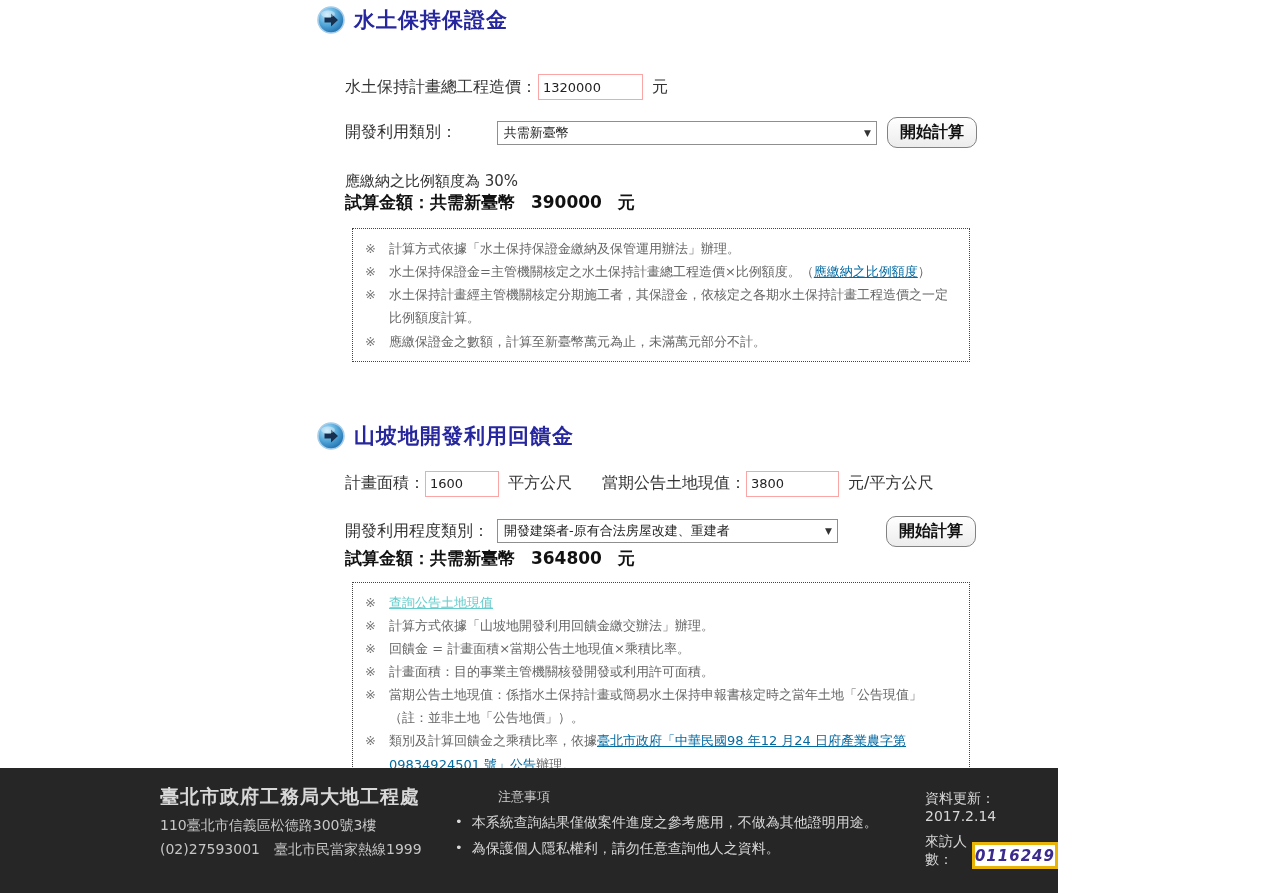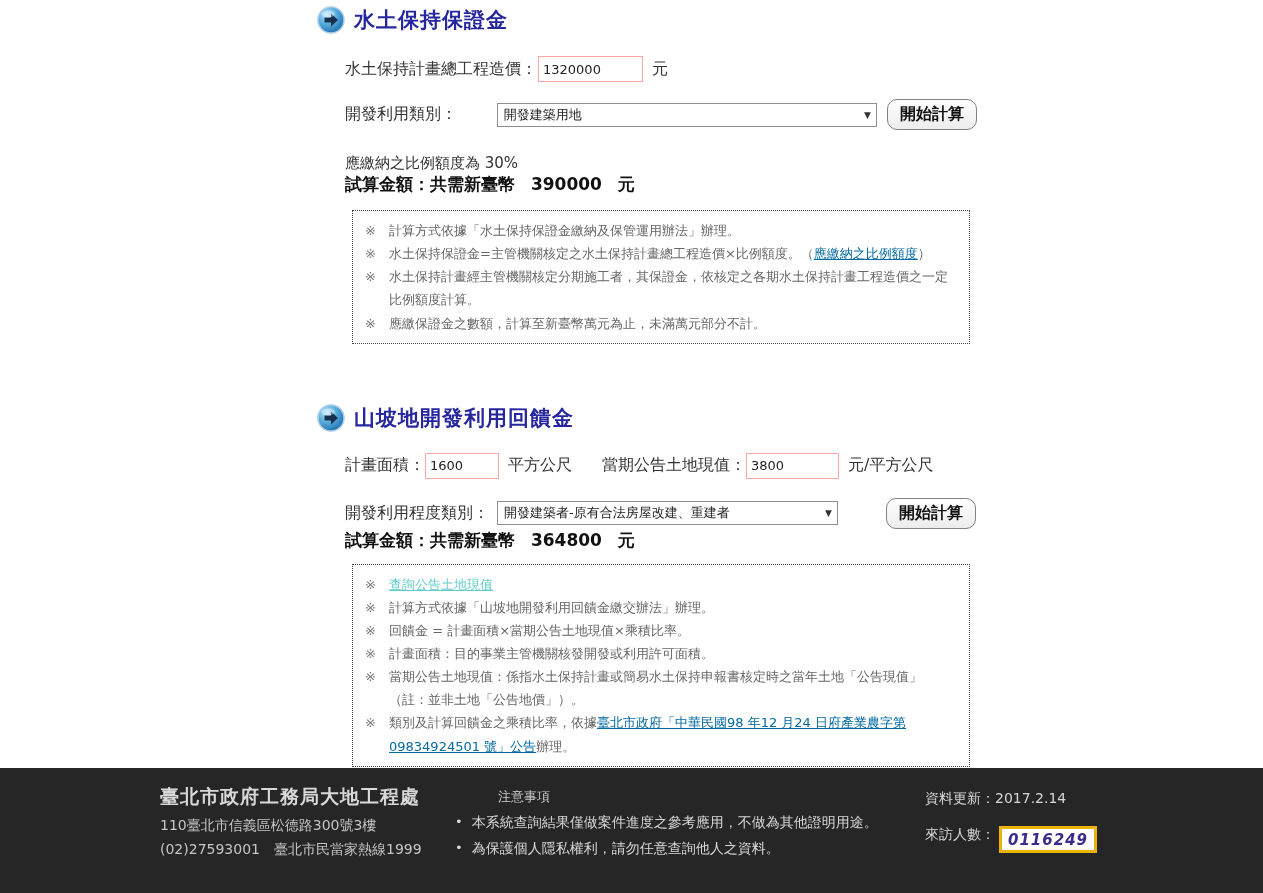--- a/index.html
+++ b/index.html
@@ -4,21 +4,21 @@
 <style>
   html,body{margin:0;padding:0;width:1263px;height:893px;background:#ffffff;overflow:hidden;
     font-family:"DejaVu Sans","Liberation Sans",sans-serif;color:#333;}
   .content{position:absolute;top:0;left:317px;width:660px;}
   .section-header{display:flex;align-items:center;gap:9px;}
   .sec1-header{margin-top:6px;}
   .sec2-header{margin-top:60px;}
   .section-title{font-size:21px;font-weight:bold;color:#26269E;letter-spacing:1px;}
   .arrow-icon{width:28px;height:28px;flex:0 0 28px;}
   .form-row{margin-left:28px;display:flex;align-items:center;font-size:16px;color:#333;}
-  .row-cost{margin-top:22px;}
+  .row-cost{margin-top:40px;}
   .row-cat{margin-top:17px;}
   .row-area{margin-top:21px;}
   .row-cat2{margin-top:19px;}
   .lbl{white-space:nowrap;}
   .lbl-wide{width:193px;}
   .lbl-sel{width:152px;}
   input.txt{height:22px;border:1px solid #fca5a5;background:#fff;font-size:13px;
     font-family:"DejaVu Sans","Liberation Sans",sans-serif;padding:1px 4px;color:#222;}
   .w-cost{width:95px;}
   .w-area{width:64px;}
@@ -37,21 +37,21 @@
   .result-line{margin-left:28px;font-size:17px;font-weight:bold;color:#111;}
   .result-amount{margin:0 10px;}
   .notes-box{margin-left:35px;margin-top:14px;width:592px;border:1px dotted #444;padding:8px 12px;}
   .box1{margin-top:14px;}
   .box2{margin-top:12px;}
   .note-row{display:flex;align-items:flex-start;font-size:13px;color:#666;line-height:1.78;}
   .note-row .marker{flex:0 0 24px;color:#777;}
   .note-text{flex:1;}
   .link-blue{color:#0369a1;text-decoration:underline;}
   .link-cyan{color:#66CCCC;text-decoration:underline;}
-  .footer{position:absolute;left:0;top:768px;width:1263px;height:125px;background:#262626;}
+  .footer{position:absolute;left:0;top:768px;width:1058px;height:125px;background:#262626;}
   .footer-left{position:absolute;left:160px;top:16px;}
   .footer-org{font-size:19px;font-weight:bold;color:#d8d8d8;letter-spacing:1px;}
   .footer-addr{margin-top:7px;font-size:14px;color:#c6c6c6;}
   .footer-phone{margin-top:6px;font-size:14px;color:#c6c6c6;white-space:pre;}
   .footer-mid{position:absolute;left:455px;top:20px;}
   .notice-title{font-size:13px;color:#cccccc;margin-left:43px;}
   .notice-item{margin-top:8px;font-size:14px;color:#d8d8d8;display:flex;align-items:flex-start;}
   .bullet{margin-right:9px;font-size:13px;color:#d8d8d8;}
   .footer-right{position:absolute;left:925px;top:22px;}
   .updated{font-size:14px;color:#d6d6d6;}
@@ -83,21 +83,21 @@
 
   <div class="form-row row-cost">
     <span class="lbl lbl-wide">水土保持計畫總工程造價：</span>
     <input class="txt w-cost" type="text" value="1320000" style="">
     <span class="unit">元</span>
   </div>
 
   <div class="form-row row-cat">
     <span class="lbl lbl-sel">開發利用類別：</span>
     <div class="fake-select sel1">
-      <span>開發建築用地</span>
+      <span>共需新臺幣</span>
       <span class="sel-caret">▼</span>
     </div>
     <button class="calc-btn">開始計算</button>
   </div>
 
   <div class="ratio-line">應繳納之比例額度為 30%</div>
 
   <div class="result-line">
     <span>試算金額：共需新臺幣</span>
     <span class="result-amount">390000</span>

